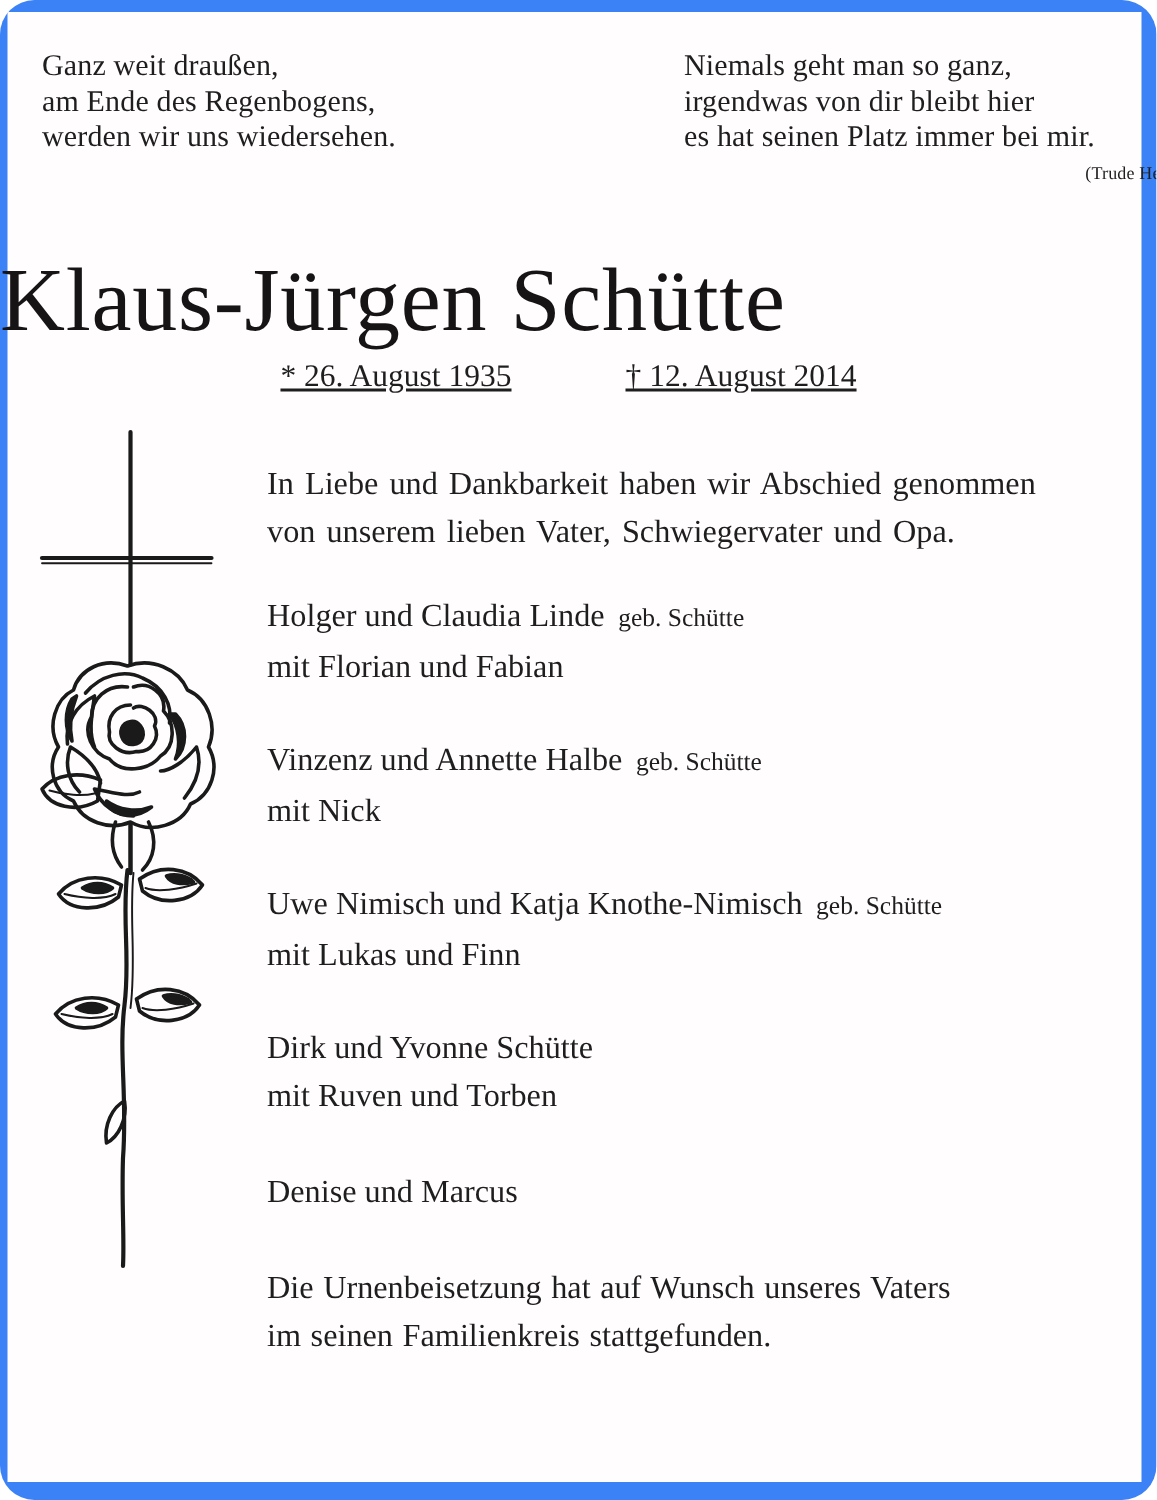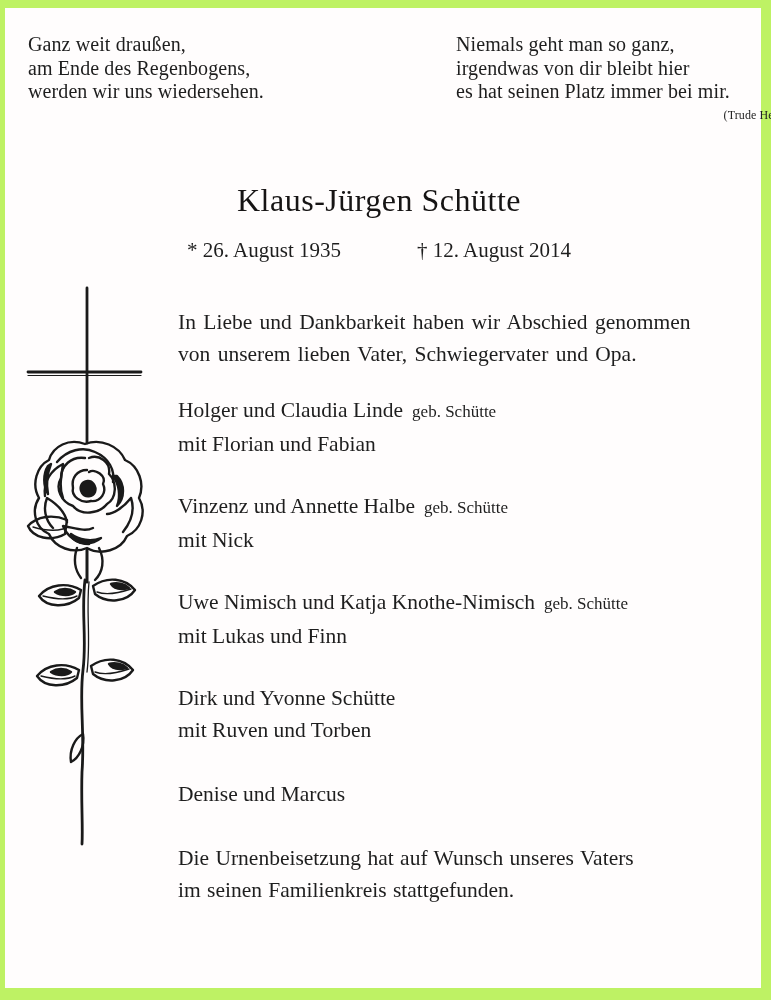--- a/index.html
+++ b/index.html
@@ -6,22 +6,23 @@
   body {
     width: 771px; height: 1000px;
     background: #ffffff;
     font-family: "Liberation Serif", "DejaVu Serif", serif;
     color: #1e1e1e;
     -webkit-font-smoothing: antialiased;
   }
   .page {
     position: relative;
     width: 771px; height: 1000px;
-    background: #bef264; 
+    background: #3b82f6; 
     overflow: hidden;
+    border-radius: 23px;
   }
   .sheet {
     position: absolute;
     left: 5px; top: 8px; right: 10px; bottom: 12px;
     background: #fffdfd;
   }
   
   .poem {
     position: absolute;
     font-size: 20px;
@@ -34,33 +35,34 @@
   .poem-attribution {
     text-align: right;
     font-size: 12px;
     line-height: 23.5px;
     margin-top: 0;
   }
   
   .title {
     position: absolute;
     left: 0; top: 174px; width: 758px;
-    text-align: center;
-    font-size: 32px;
+    text-align: left;
+    font-size: 60px;
     line-height: 52px;
     color: #161414;
     letter-spacing: 0.5px;
   }
   .dates {
     position: absolute;
     left: 0; top: 238px; width: 758px;
     display: flex;
     justify-content: center;
     gap: 76px;
     font-size: 21px;
+    text-decoration: underline;
   }
   
   .art {
     position: absolute;
     left: 15px; top: 282px;
     width: 160px; height: 580px;
   }
   
   .block {
     position: absolute;

